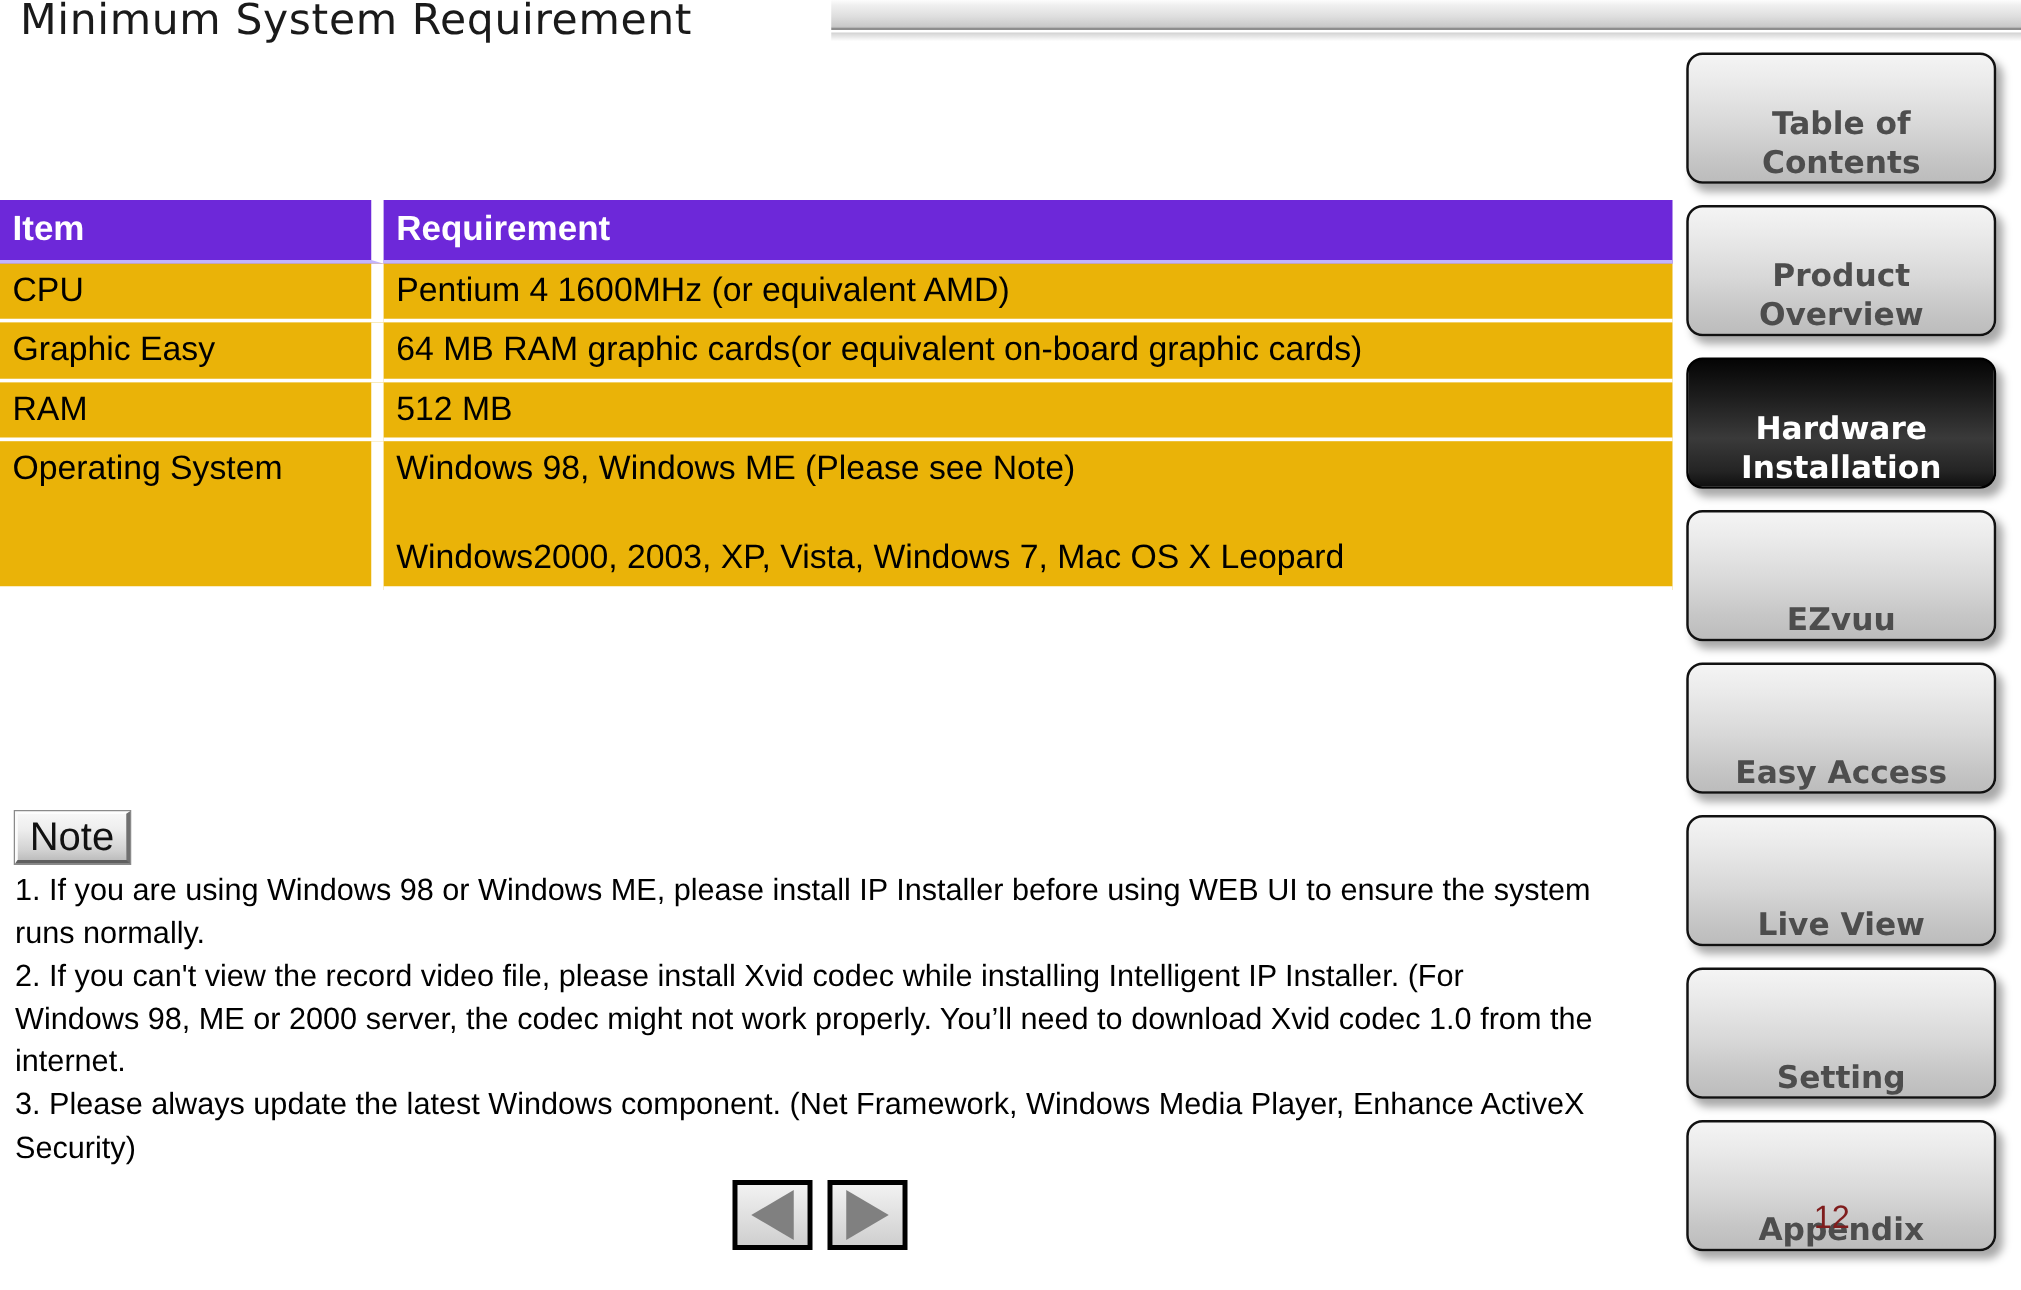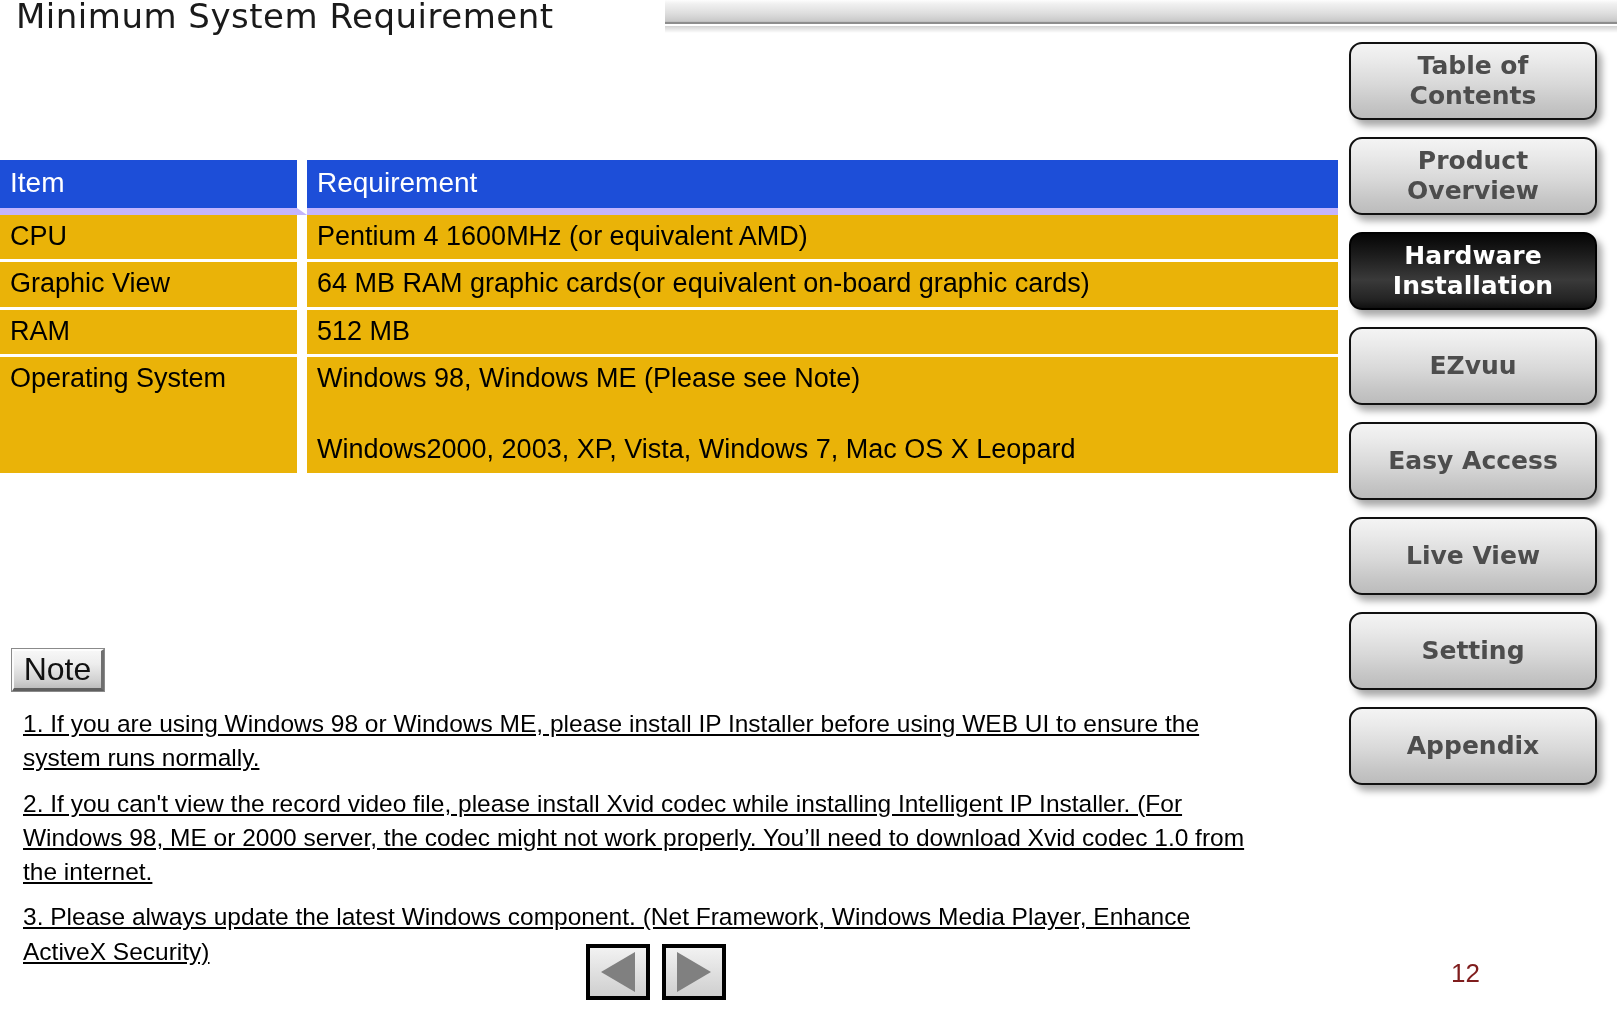--- a/index.html
+++ b/index.html
@@ -60,27 +60,27 @@
   }
   #req-table th, #req-table td {
     font-family: "Liberation Sans", sans-serif;
     font-size: 27px;
     text-align: left;
     vertical-align: top;
     padding: 4px 10px 6px 10px;
     line-height: 1.28;
   }
   #req-table thead th {
-    background: #1d4ed8;
+    background: #6d28d9;
     color: #ffffff;
-    font-weight: normal;
+    font-weight: bold;
     font-size: 28px;
     padding-top: 5px;
     padding-bottom: 7px;
-    border-bottom: 7px solid #c4b5fd;
+    border-bottom: 3px solid #c4b5fd;
   }
   #req-table thead th.col-item { border-right: 10px solid #ffffff; }
   #req-table tbody td {
     background: #eab308;
     color: #000000;
     border-bottom: 3px solid #ffffff;
   }
   #req-table tbody td.col-item { border-right: 10px solid #ffffff; }
   #req-table col.c1 { width: 307px; }
   #req-table col.c2 { width: 1031px; }
@@ -110,21 +110,21 @@
   
   #notes {
     position: absolute;
     left: 12px;
     top: 696px;
     width: 1265px;
     font-size: 24.5px;
     line-height: 1.40;
     color: #000000;
   }
-  #notes p { margin: 11px; padding: 0; text-decoration: underline; }
+  #notes p { margin: 0; padding: 0; }
 
   
   #nav-arrows {
     position: absolute;
     left: 586px;
     top: 944px;
     display: flex;
     gap: 12px;
   }
   .nav-btn {
@@ -152,27 +152,27 @@
     left: 1349px;
     top: 42px;
     width: 248px;
     display: flex;
     flex-direction: column;
     gap: 17px;
   }
   .side-btn {
     position: relative;
     width: 248px;
-    height: 78px;
+    height: 105px;
     border-radius: 13px;
     border: 2.5px solid #111111;
     background: linear-gradient(to bottom, #f4f4f4 0%, #eaeaea 22%, #d8d8d8 55%, #c6c6c6 82%, #bcbcbc 100%);
     box-shadow: 5px 6px 7px rgba(0,0,0,0.34);
     display: flex;
-    align-items: center;
+    align-items: flex-end;
     justify-content: center;
     text-align: center;
     font-family: "DejaVu Sans", sans-serif;
     font-size: 25px;
     font-weight: bold;
     line-height: 1.22;
     color: #4d4d4d;
     cursor: pointer;
     user-select: none;
   }
@@ -212,21 +212,21 @@
     </tr>
   </thead>
   <tbody>
     <tr>
       <td class="col-item">CPU</td>
       <td>
         <span class="cell-line">Pentium 4 1600MHz (or equivalent AMD)</span>
       </td>
     </tr>
     <tr>
-      <td class="col-item">Graphic View</td>
+      <td class="col-item">Graphic Easy</td>
       <td>
         <span class="cell-line">64 MB RAM graphic cards(or equivalent on-board graphic cards)</span>
       </td>
     </tr>
     <tr>
       <td class="col-item">RAM</td>
       <td>
         <span class="cell-line">512 MB</span>
       </td>
     </tr>

